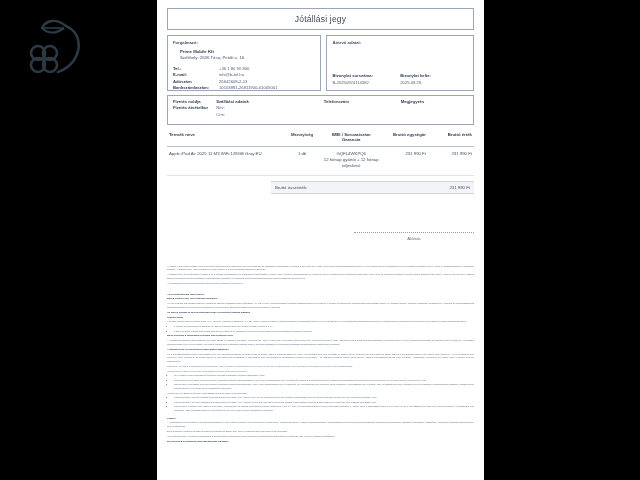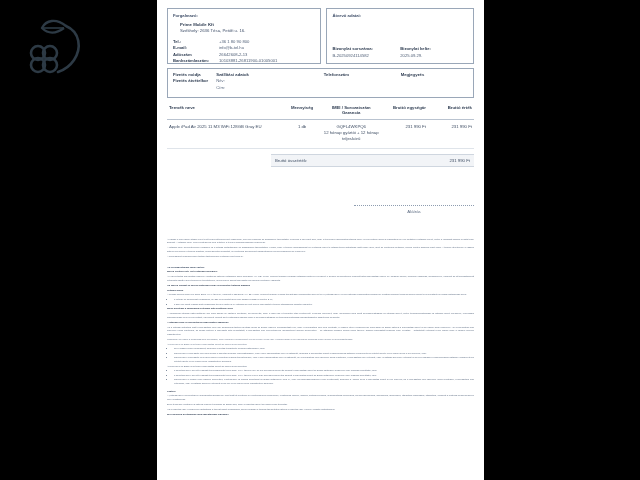--- a/index.html
+++ b/index.html
@@ -129,20 +129,23 @@
       <circle cx="16" cy="41" r="7" fill="none" stroke="#2d3a45" stroke-width="2.6"></circle>
       <circle cx="28" cy="41" r="7" fill="none" stroke="#2d3a45" stroke-width="2.6"></circle>
       <circle cx="16" cy="53" r="7" fill="none" stroke="#2d3a45" stroke-width="2.6"></circle>
       <circle cx="28" cy="53" r="7" fill="none" stroke="#2d3a45" stroke-width="2.6"></circle>
     </svg>
   </div>
 
   <div class="paper">
     <div class="inner">
 
+      <div class="title-box">
+        <div class="t">Jótállási jegy</div>
+      </div>
 
       <div class="panels">
 
         <div class="panel left">
           <div class="lbl b">Forgalmazó:</div>
           <div class="company">Prime Mobile Kft</div>
           <div class="addr">Székhely: 2636 Tésa, Petőfi u. 16.</div>
           <div class="kvblock">
             <div class="kv">
               <div class="k">Tel.:</div>

